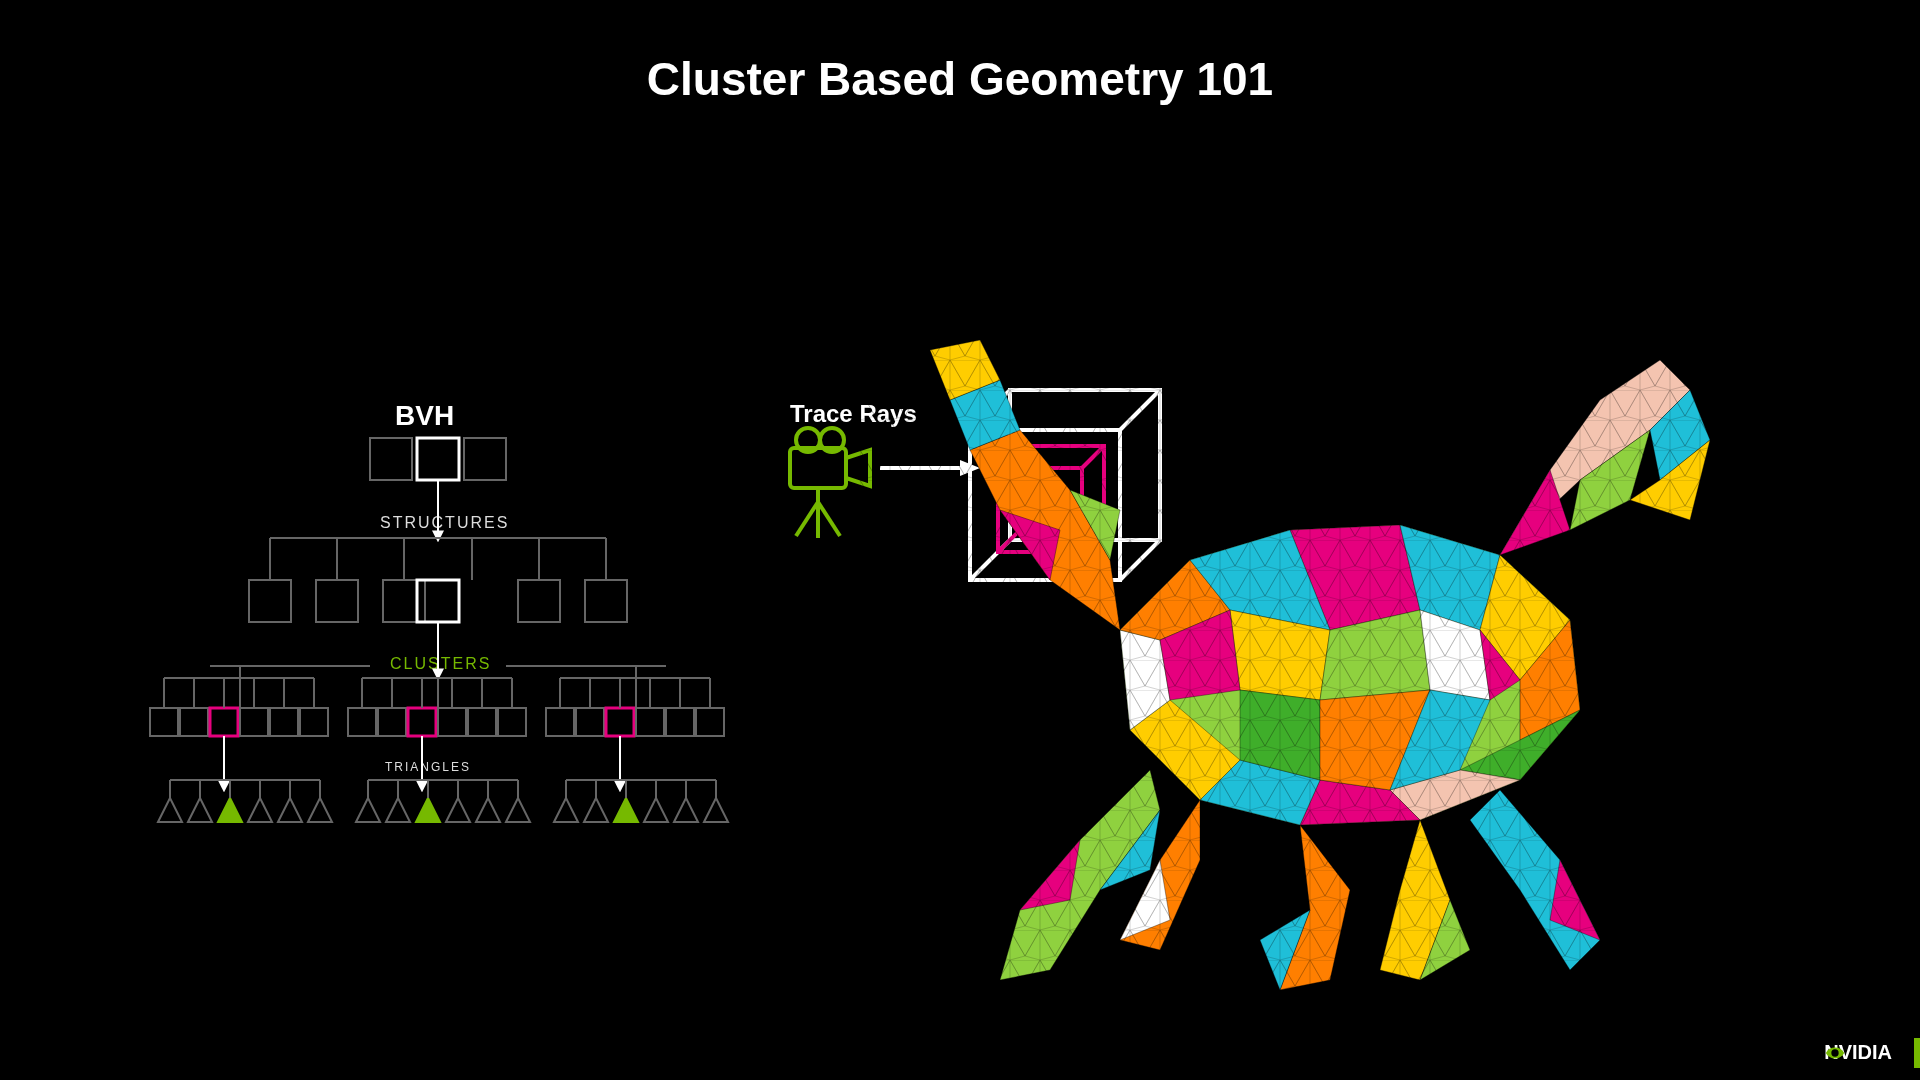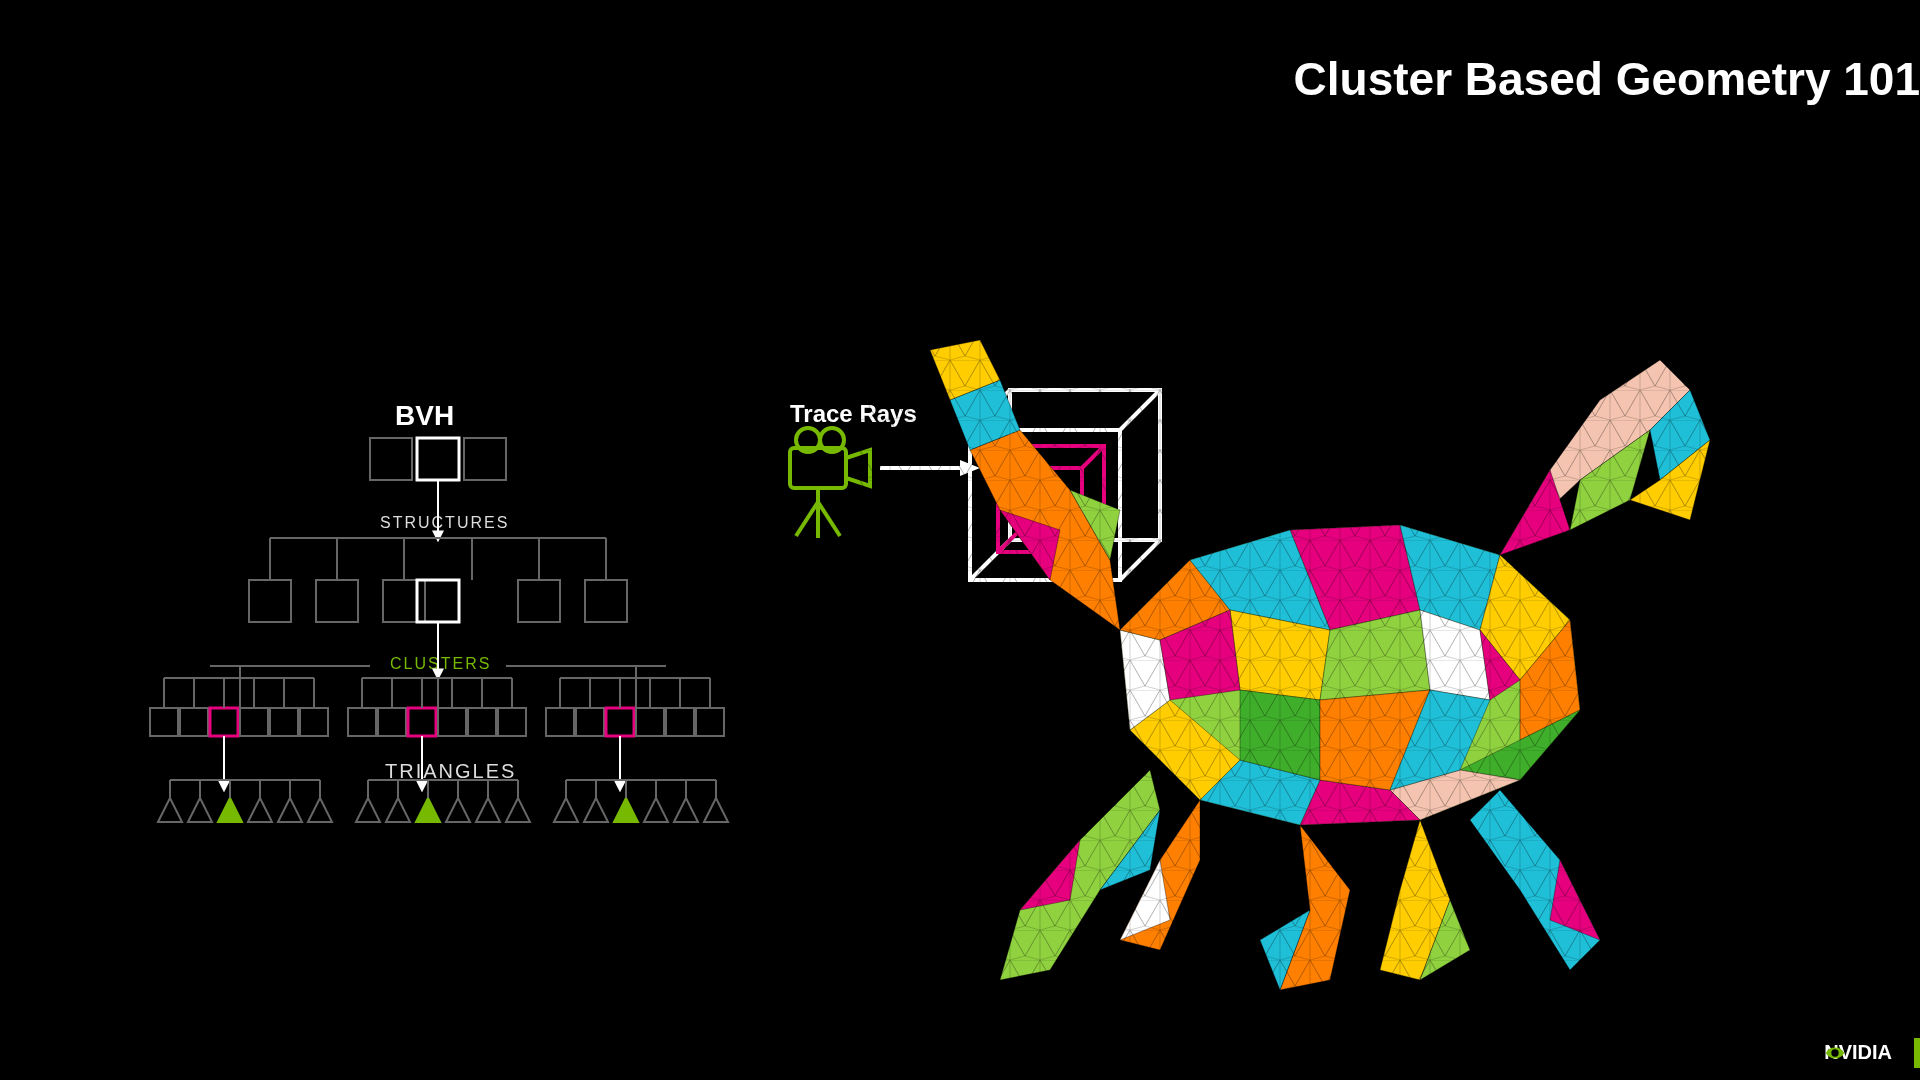--- a/index.html
+++ b/index.html
@@ -10,21 +10,21 @@
     background: #000;
     font-family: Arial, Helvetica, sans-serif;
     color: #fff;
     overflow: hidden;
     position: relative;
   }
   .title {
     position: absolute;
     top: 52px;
     width: 100%;
-    text-align: right;
+    text-align: center;
     font-size: 46px;
     font-weight: 700;
   }
   .bvh-label {
     position: absolute;
     left: 395px;
     top: 400px;
     font-size: 28px;
     font-weight: 700;
     text-align: center;
@@ -49,21 +49,21 @@
     left: 390px;
     top: 655px;
     font-size: 16px;
     letter-spacing: 2px;
     color: #76b900;
   }
   .triangles-label {
     position: absolute;
     left: 385px;
     top: 760px;
-    font-size: 20px;
+    font-size: 12px;
     letter-spacing: 2px;
     color: #ddd;
   }
   .nvidia-logo {
     position: absolute;
     right: 28px;
     bottom: 16px;
     color: #fff;
     font-size: 20px;
     font-weight: 700;

